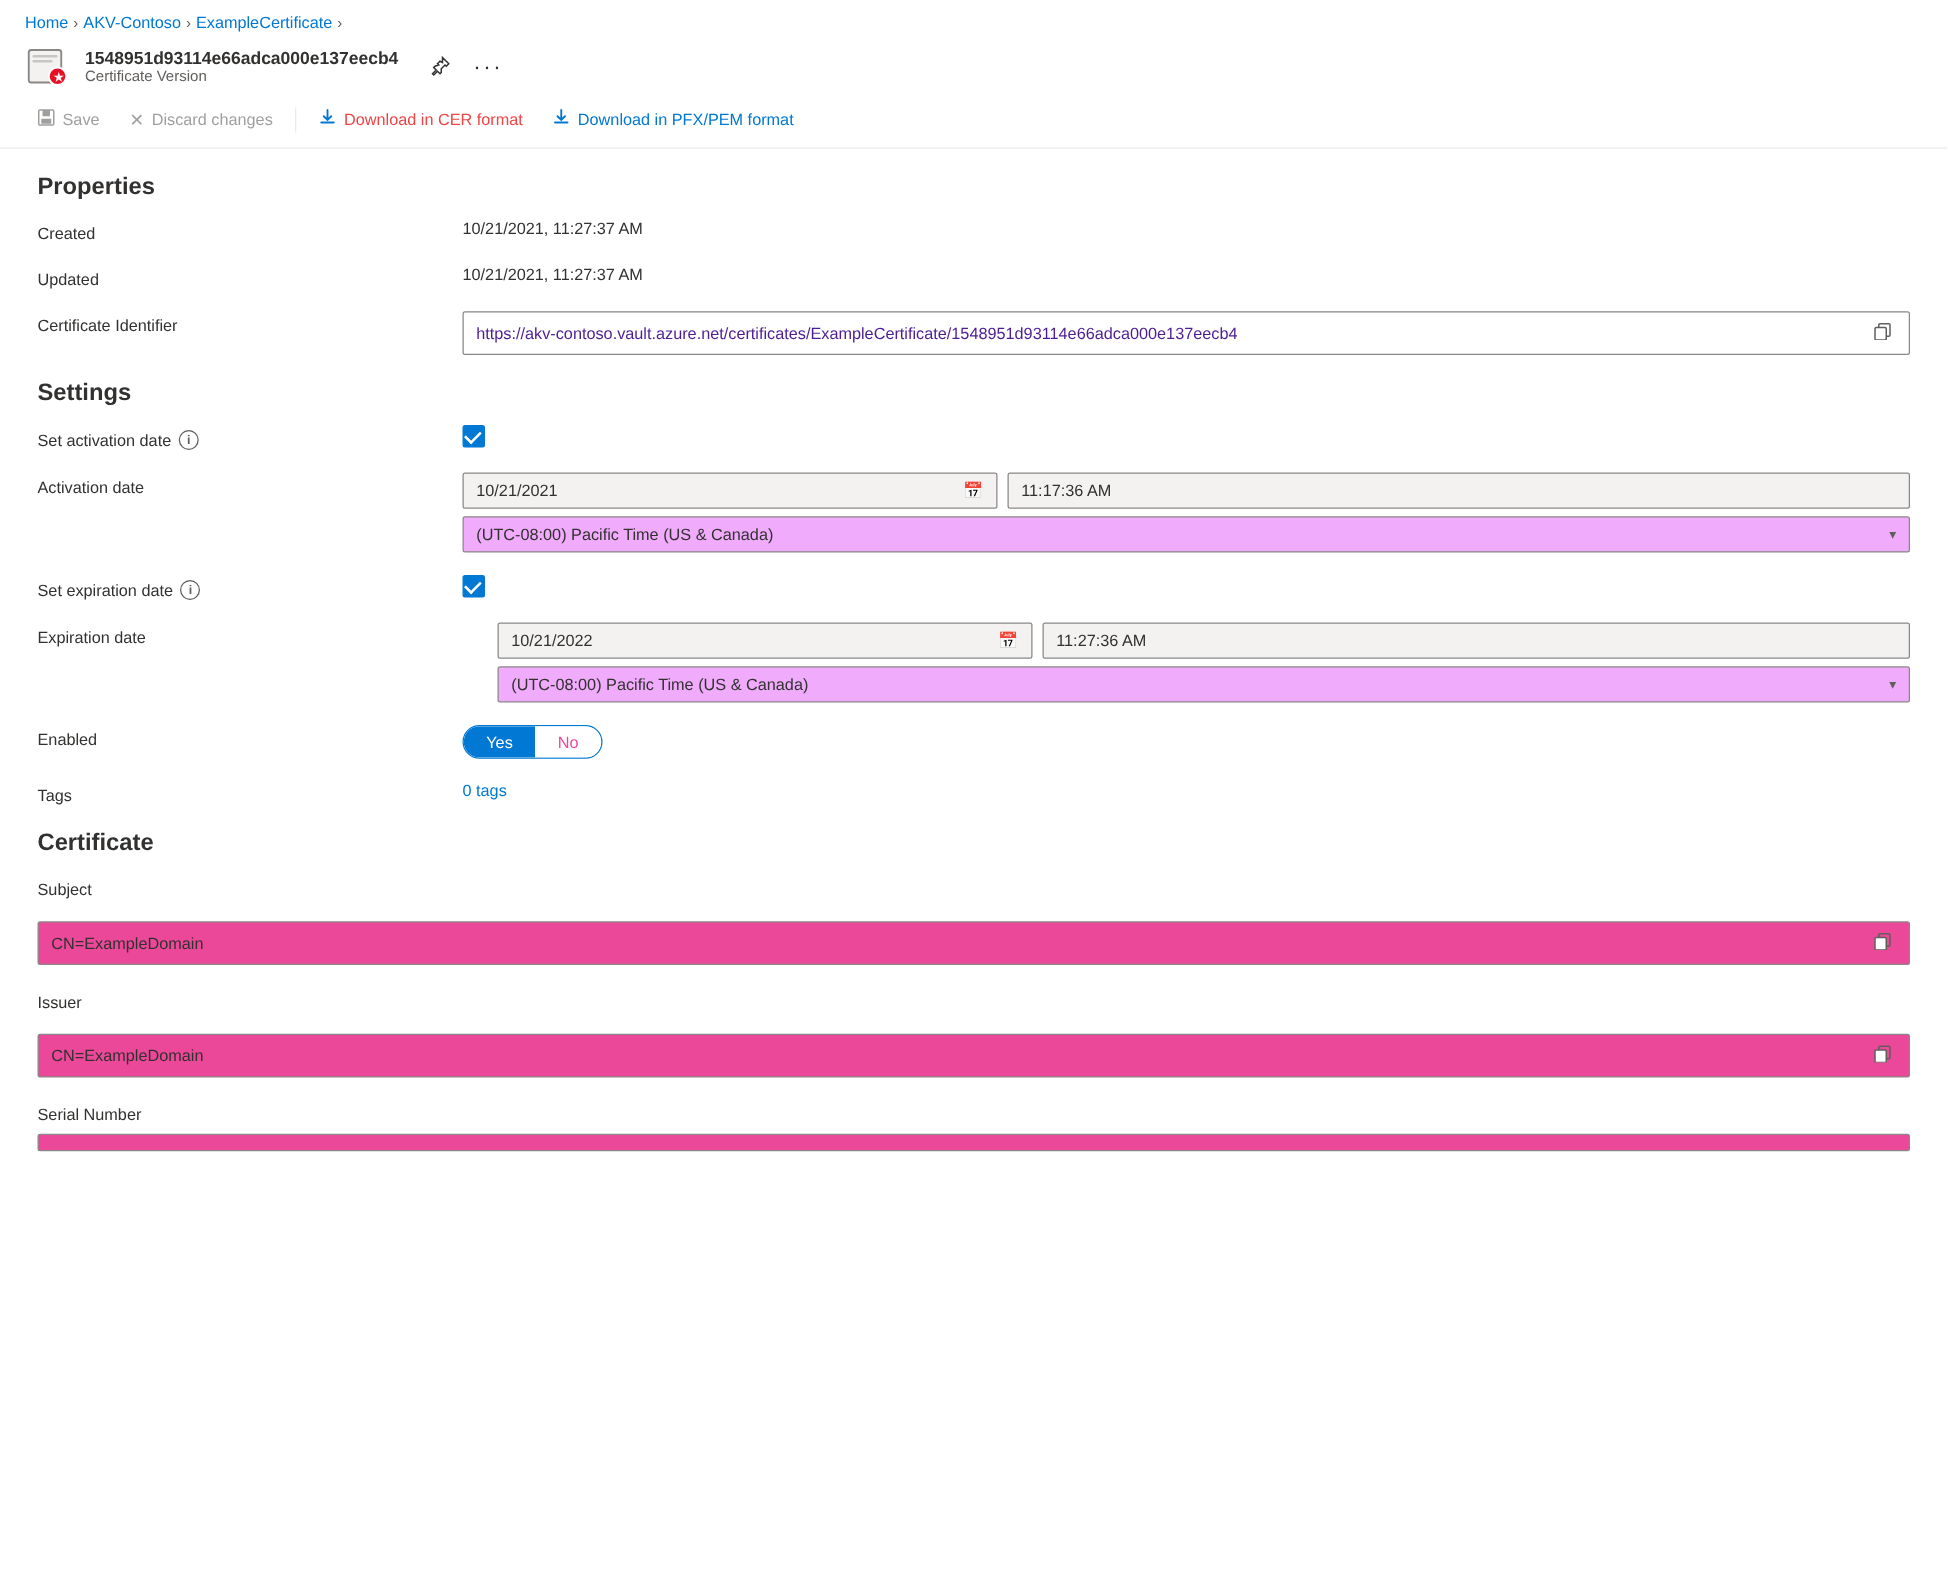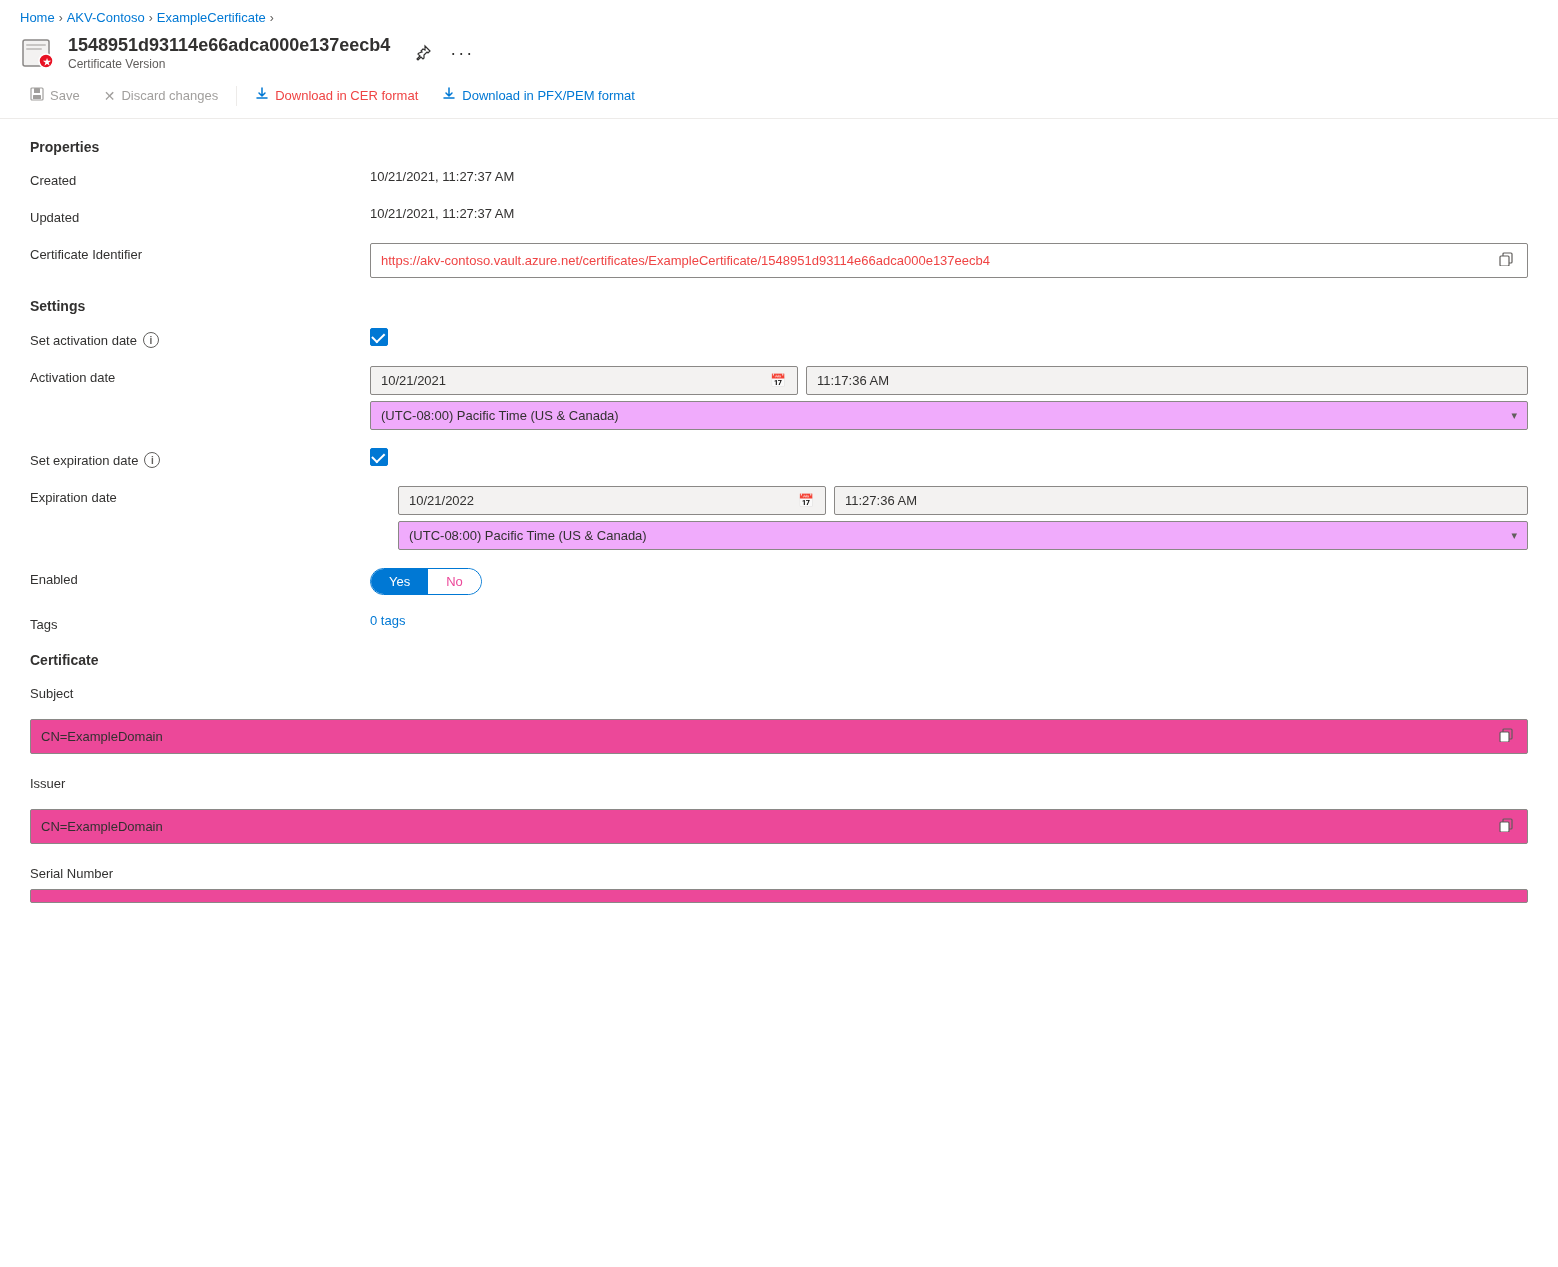--- a/index.html
+++ b/index.html
@@ -28,21 +28,21 @@
       padding: 4px 20px 2px 20px;
       gap: 12px;
     }
     .cert-icon {
       width: 36px;
       height: 36px;
       flex-shrink: 0;
     }
     .page-title-group { display: flex; flex-direction: column; }
     .page-title {
-      font-size: 18px;
+      font-size: 14px;
       font-weight: 600;
       color: #323130;
       line-height: 1.2;
     }
     .page-subtitle {
       font-size: 12px;
       color: #605e5c;
     }
     .header-actions {
       display: flex;
@@ -83,21 +83,21 @@
     }
     .toolbar-btn.disabled { color: #a19f9d; cursor: default; }
     .toolbar-btn .tb-icon { font-size: 14px; }
     .toolbar-divider { width: 1px; height: 20px; background: #edebe9; margin: 0 4px; }
 
     .content {
       padding: 20px 30px 40px 30px;
     }
 
     .section-header {
-      font-size: 14px;
+      font-size: 19px;
       font-weight: 600;
       color: #323130;
       margin-bottom: 14px;
       margin-top: 20px;
     }
     .section-header:first-child { margin-top: 0; }
 
     .prop-row {
       display: flex;
       align-items: flex-start;
@@ -126,21 +126,21 @@
       align-items: center;
       border: 1px solid #8a8886;
       border-radius: 2px;
       background: #fff;
       padding: 6px 10px;
       gap: 8px;
     }
     .identifier-box .id-text {
       flex: 1;
       font-size: 13px;
-      color: #ef4444;
+      color: #4c1d95;
       word-break: break-all;
     }
     .copy-icon-btn {
       background: none;
       border: none;
       cursor: pointer;
       padding: 2px 4px;
       color: #605e5c;
       font-size: 14px;
       flex-shrink: 0;

